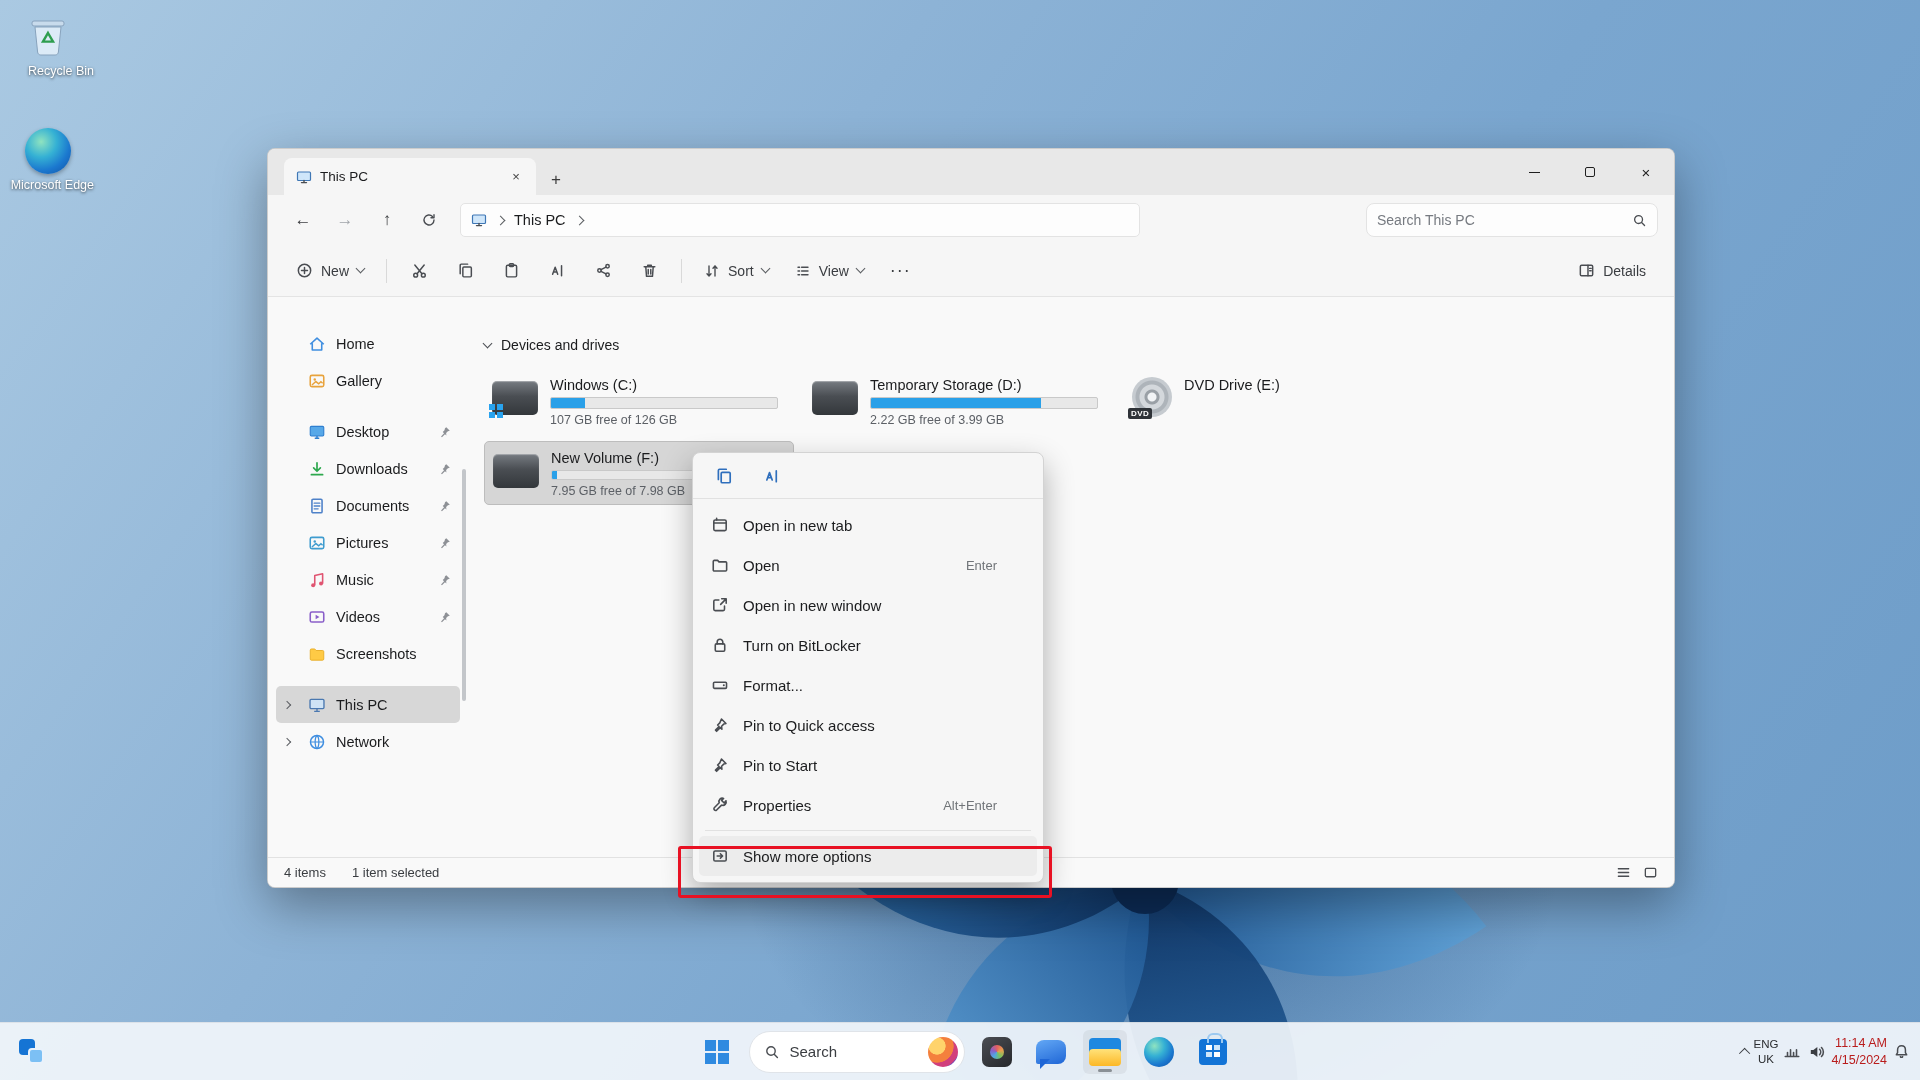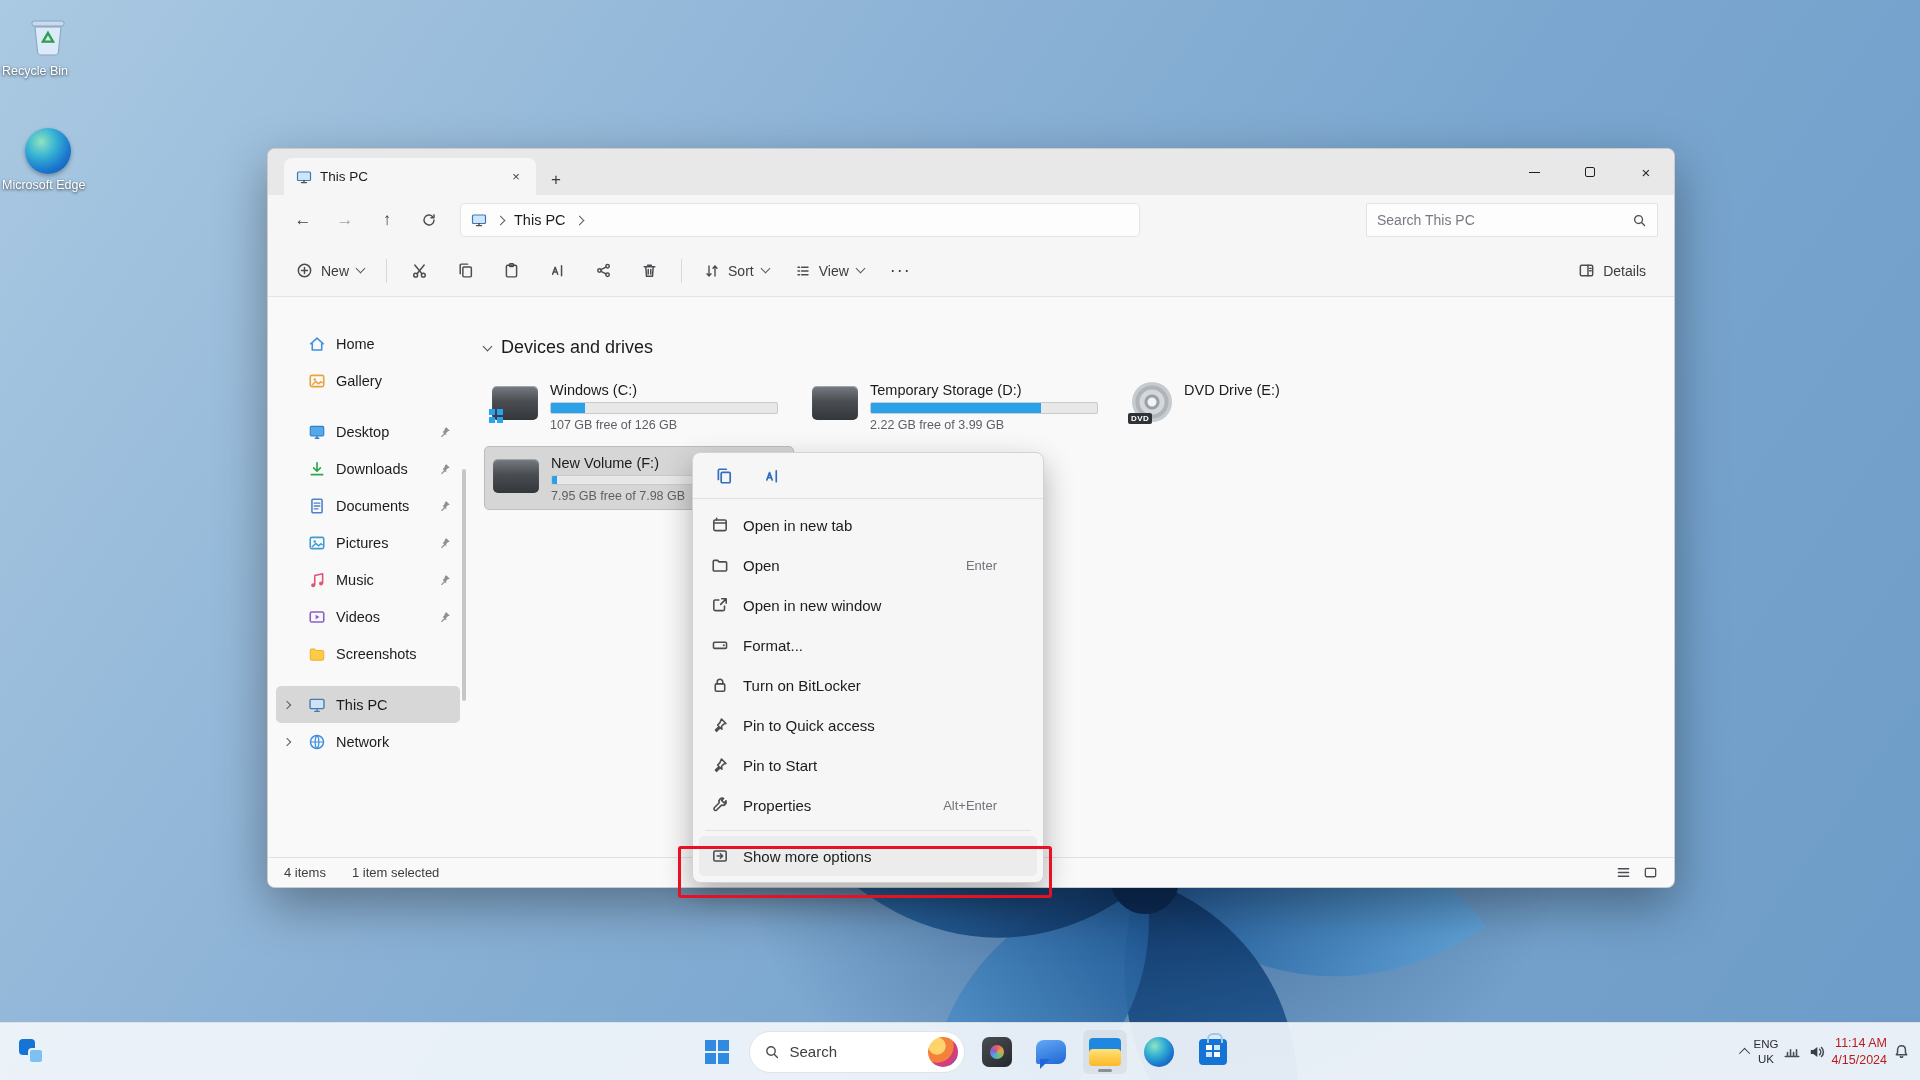--- a/index.html
+++ b/index.html
@@ -6,21 +6,21 @@
   html,body { width:1920px; height:1080px; overflow:hidden; }
   body { position:relative; font-family:"Liberation Sans", sans-serif; color:#1b1c1e;
          background:linear-gradient(125deg,#aac9e2 0%,#8db3d6 35%,#7aa6cf 60%,#6d9cc8 100%); }
 
   
   .bloom-glow { position:absolute; left:740px; top:580px; width:820px; height:560px;
     background:radial-gradient(closest-side, rgba(20,60,108,.55), rgba(20,60,108,0)); border-radius:50%; }
   .bloom { position:absolute; left:640px; top:545px; }
 
   
-  .desktop-icon { position:absolute; width:92px; text-align:left; cursor:default; }
+  .desktop-icon { position:absolute; width:92px; text-align:right; cursor:default; }
   .desktop-icon .dlabel { margin-top:4px; font-size:12.5px; color:#fff; text-shadow:0 1px 3px rgba(0,0,0,.75); line-height:1.15; }
   .di-recycle { left:2px; top:12px; }
   .di-edge { left:2px; top:128px; }
   .edge-ball { width:46px; height:46px; margin:0 auto; border-radius:50%;
     background:radial-gradient(circle at 35% 30%, #8fe3c0 0%, #35b1d4 35%, #1b78cf 65%, #1150a0 100%);
     box-shadow:0 2px 4px rgba(0,0,0,.3); }
 
   
   .window { position:absolute; left:267px; top:148px; width:1408px; height:740px;
     background:#f9f9f9; border-radius:8px; border:1px solid rgba(0,0,0,.18);
@@ -42,21 +42,21 @@
 
   .navbar { height:50px; display:flex; align-items:center; padding:0 16px; gap:4px; background:#f6f6f6; }
   .nav-btn { width:38px; height:34px; display:flex; align-items:center; justify-content:center;
     font-size:17px; color:#3b3d40; border-radius:6px; }
   .nav-btn.disabled { color:#a0a4a9; }
   .addressbar { margin-left:8px; flex:1; max-width:680px; height:34px; background:#fdfdfd; border:1px solid #e3e3e3;
     border-radius:5px; display:flex; align-items:center; padding:0 10px; gap:8px; font-size:14.5px; }
   .crumb-chev { width:7px; height:7px; border-right:1.4px solid #5a5d61; border-bottom:1.4px solid #5a5d61;
     transform:rotate(-45deg); margin:0 2px; }
   .searchbox { margin-left:auto; width:292px; height:34px; background:#fdfdfd; border:1px solid #e3e3e3;
-    border-radius:2px; display:flex; align-items:center; padding:0 10px; }
+    border-radius:8px; display:flex; align-items:center; padding:0 10px; }
   .searchbox input { border:0; outline:0; background:transparent; flex:1; font-size:14px; font-family:inherit; color:#1b1c1e; }
   .searchbox input::placeholder { color:#767a80; }
 
   .toolbar { height:52px; display:flex; align-items:center; padding:0 18px; gap:6px; background:#f6f6f6;
     border-bottom:1px solid #e4e4e4; }
   .tb-btn { display:flex; align-items:center; gap:8px; padding:0 10px; height:38px; border-radius:6px;
     font-size:14px; color:#3a3d41; }
   .tb-ico { width:40px; height:38px; display:flex; align-items:center; justify-content:center; border-radius:6px; }
   .tb-sep { width:1px; height:24px; background:#d9d9d9; margin:0 6px; }
   .chev-down { width:7px; height:7px; border-right:1.4px solid #5a5d61; border-bottom:1.4px solid #5a5d61;
@@ -72,21 +72,21 @@
   .side-item .expander { width:6px; height:6px; border-right:1.3px solid #5a5d61; border-bottom:1.3px solid #5a5d61;
     transform:rotate(-45deg); }
   .side-item .sicon { width:18px; height:18px; flex-shrink:0; }
   .side-item .slabel { flex:1; white-space:nowrap; }
   .side-item .pin { width:14px; height:14px; flex-shrink:0; opacity:.75; }
   .side-item.selected { background:#d7d7d7; }
   .side-gap { height:14px; }
   .side-scrollbar { position:absolute; right:2px; top:172px; width:4px; height:232px; background:#c3c6ca; border-radius:2px; }
 
   .content { flex:1; padding:40px 16px 0 16px; background:#f9f9f9; }
-  .section-head { display:flex; align-items:center; gap:10px; font-size:18px; margin-bottom:16px; }
+  .section-head { display:flex; align-items:center; gap:10px; font-size:14px; margin-bottom:16px; }
   .sect-chev { width:7px; height:7px; border-right:1.4px solid #4a4d52; border-bottom:1.4px solid #4a4d52;
     transform:rotate(45deg); margin-top:-3px; }
   .tiles { display:flex; flex-wrap:wrap; width:980px; }
   .tile { width:310px; height:64px; margin:0 10px 8px 0; border-radius:5px; padding:6px 8px; display:flex; gap:12px; }
   .tile.selected { background:#d6d6d6; border:1px solid #bdbdbd; }
   .hdd { width:46px; height:34px; margin-top:6px; border-radius:5px; position:relative; flex-shrink:0;
     background:linear-gradient(180deg,#777c82 0%,#4a4e53 45%,#33373b 100%); box-shadow:inset 0 1px 1px rgba(255,255,255,.35); }
   .hdd.win::after { content:""; position:absolute; left:-3px; bottom:-3px; width:14px; height:14px;
     background:
       linear-gradient(#29a3ef,#29a3ef) 0 0/6px 6px no-repeat,
@@ -555,31 +555,31 @@
     </div>
     <div class="ctx-item">
       <svg class="mico" viewBox="0 0 16 16">
         <path d="M7 3.5H3.7c-.7 0-1.2.5-1.2 1.2v7.1c0 .7.5 1.2 1.2 1.2h7.1c.7 0 1.2-.5 1.2-1.2V9" class="st"></path>
         <path d="M9.5 2.5h4v4M13.2 2.8 8.6 7.4" class="st"></path>
       </svg>
       <span class="mlabel">Open in new window</span>
     </div>
     <div class="ctx-item">
       <svg class="mico" viewBox="0 0 16 16">
+        <rect x="3.8" y="7" width="8.4" height="6.5" rx="1" class="st"></rect>
+          <path d="M5.5 7V5.4a2.5 2.5 0 0 1 5 0V7" class="st"></path>
+      </svg>
+      <span class="mlabel">Turn on BitLocker</span>
+    </div>
+    <div class="ctx-item">
+      <svg class="mico" viewBox="0 0 16 16">
         <rect x="2.2" y="5.5" width="11.6" height="5.5" rx="1" class="st"></rect>
           <circle cx="11.4" cy="8.2" r=".9" fill="#4a4d52"></circle>
       </svg>
       <span class="mlabel">Format...</span>
-    </div>
-    <div class="ctx-item">
-      <svg class="mico" viewBox="0 0 16 16">
-        <rect x="3.8" y="7" width="8.4" height="6.5" rx="1" class="st"></rect>
-          <path d="M5.5 7V5.4a2.5 2.5 0 0 1 5 0V7" class="st"></path>
-      </svg>
-      <span class="mlabel">Turn on BitLocker</span>
     </div>
     <div class="ctx-item">
       <svg class="mico" viewBox="0 0 16 16">
         <path d="M9.3 2.7l4 4-2 .5-1.9 1.9.3 2.7-1.5-1.4L5 13.6l-1-1 3.2-3.2L5.9 8l1.9-1.9z" class="st"></path>
       </svg>
       <span class="mlabel">Pin to Quick access</span>
     </div>
     <div class="ctx-item">
       <svg class="mico" viewBox="0 0 16 16">
         <path d="M9.3 2.7l4 4-2 .5-1.9 1.9.3 2.7-1.5-1.4L5 13.6l-1-1 3.2-3.2L5.9 8l1.9-1.9z" class="st"></path>

